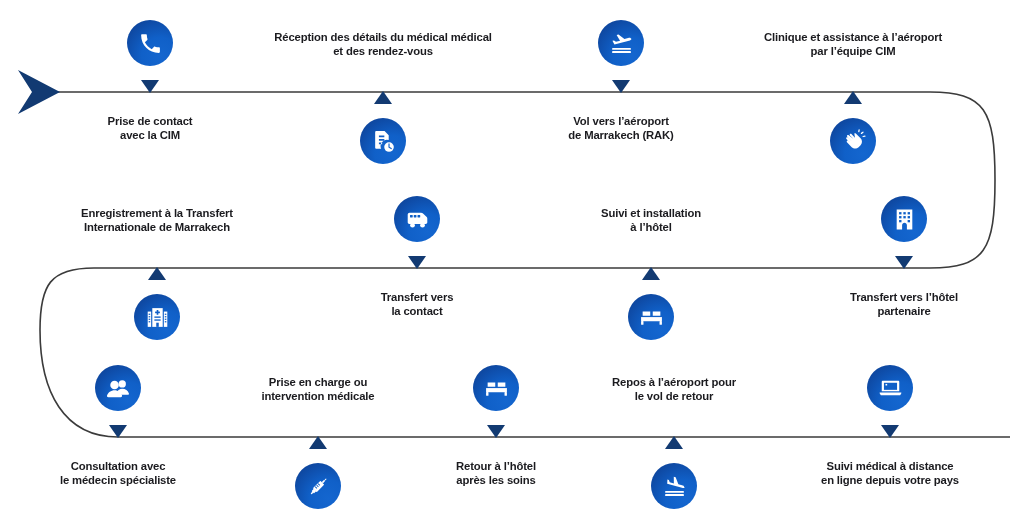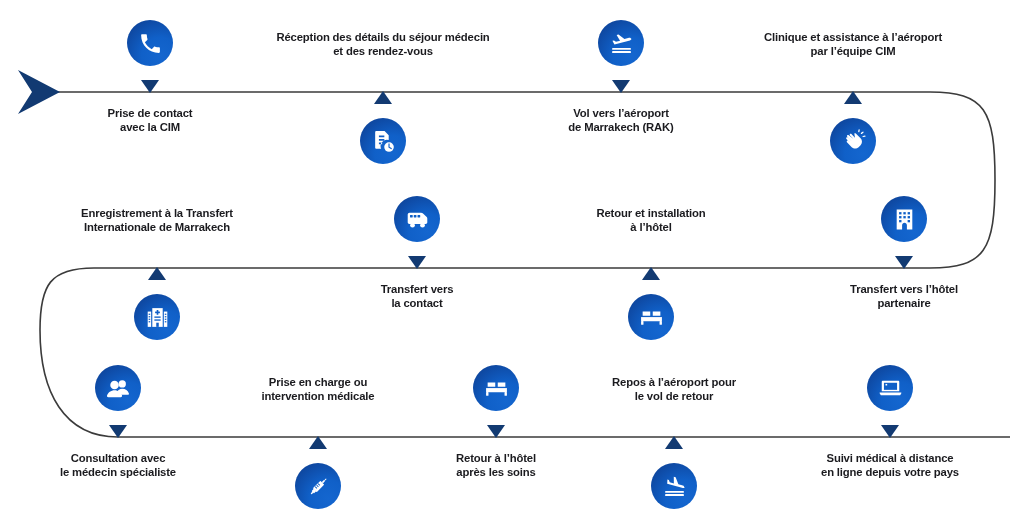--- a/index.html
+++ b/index.html
@@ -54,21 +54,21 @@
     text-align: center;
     font-size: 11.3px;
     font-weight: bold;
     line-height: 1.28;
     color: #1b1b1f;
     letter-spacing: -0.15px;
     white-space: pre-line;
   }
   
   .up .node-icon   { top: -72px; }
-  .up .node-label  { top: 14px; }
+  .up .node-label  { top: 22px; }
   
   .down .node-icon { top: 26px; }
   .down .node-label{ top: -62px; }
 
   .marker {
     position: absolute;
     width: 0;
     height: 0;
     left: -9px;
     border-left: 9px solid transparent;
@@ -114,21 +114,21 @@
 
   <div class="node down" style="left:383px; top:92px;">
     <div class="node-icon">
       <svg viewBox="0 0 24 24">
         <path d="M5 2h8l4 4v4.6a6.2 6.2 0 0 0-7.3 8.4H5a1 1 0 0 1-1-1V3a1 1 0 0 1 1-1zm2.6 4.2v1.7h5.2V6.2H7.6zm0 3.4v1.7h5.2V9.6H7.6zm0 3.4v1.7h3.1V13H7.6z"></path>
         <circle cx="17.3" cy="17.3" r="4.6"></circle>
         <path d="M17.3 14.3v3.2l2.1 1.3" fill="none" stroke="#1060c8" stroke-width="1.1" stroke-linecap="round"></path>
       </svg>
     </div>
     <div class="marker"></div>
-    <div class="node-label">Réception des détails du séjour médecin
+    <div class="node-label">Réception des détails du médical médical
 et des rendez-vous</div>
   </div>
 
   <div class="node up" style="left:621px; top:92px;">
     <div class="node-icon">
       <svg viewBox="0 0 24 24">
         <path d="M21.5 7.8c-.3-1-1.3-1.6-2.3-1.3l-4.4 1.2-5.7-4.3-1.8.5 3.3 5.5-3.9 1-1.9-1.4-1.5.4 1.9 3.6 14.9-4c1-.3 1.6-1.3 1.4-2.2z"></path>
         <rect x="3" y="16.2" width="18" height="1.9" rx=".6"></rect>
         <rect x="3" y="19.3" width="18" height="1.9" rx=".6"></rect>
       </svg>
@@ -174,21 +174,21 @@
   <div class="node down" style="left:651px; top:268px;">
     <div class="node-icon">
       <svg viewBox="0 0 24 24">
         <path d="M3.5 6.2h7.3v4.2H3.5V6.2zM13.2 6.2h7.3v4.2h-7.3V6.2z"></path>
         <path d="M2 11.6h20v4H2z"></path>
         <rect x="2" y="15.4" width="2.3" height="3.6" rx=".6"></rect>
         <rect x="19.7" y="15.4" width="2.3" height="3.6" rx=".6"></rect>
       </svg>
     </div>
     <div class="marker"></div>
-    <div class="node-label">Retour et installation
+    <div class="node-label">Suivi et installation
 à l’hôtel</div>
   </div>
 
   <div class="node up" style="left:417px; top:268px;">
     <div class="node-icon">
       <svg viewBox="0 0 24 24">
         <path d="M2.6 7.2c0-1 .8-1.8 1.8-1.8h11.1c.6 0 1.1.2 1.5.6l3.6 3.3c.5.4.8 1.1.8 1.8v3.6c0 .9-.7 1.6-1.6 1.6H4.2c-.9 0-1.6-.7-1.6-1.6V7.2z"></path>
         <g fill="#1060c8">
           <rect x="4.8" y="7.6" width="2.6" height="2.4" rx=".4"></rect>
           <rect x="8.4" y="7.6" width="2.6" height="2.4" rx=".4"></rect>

